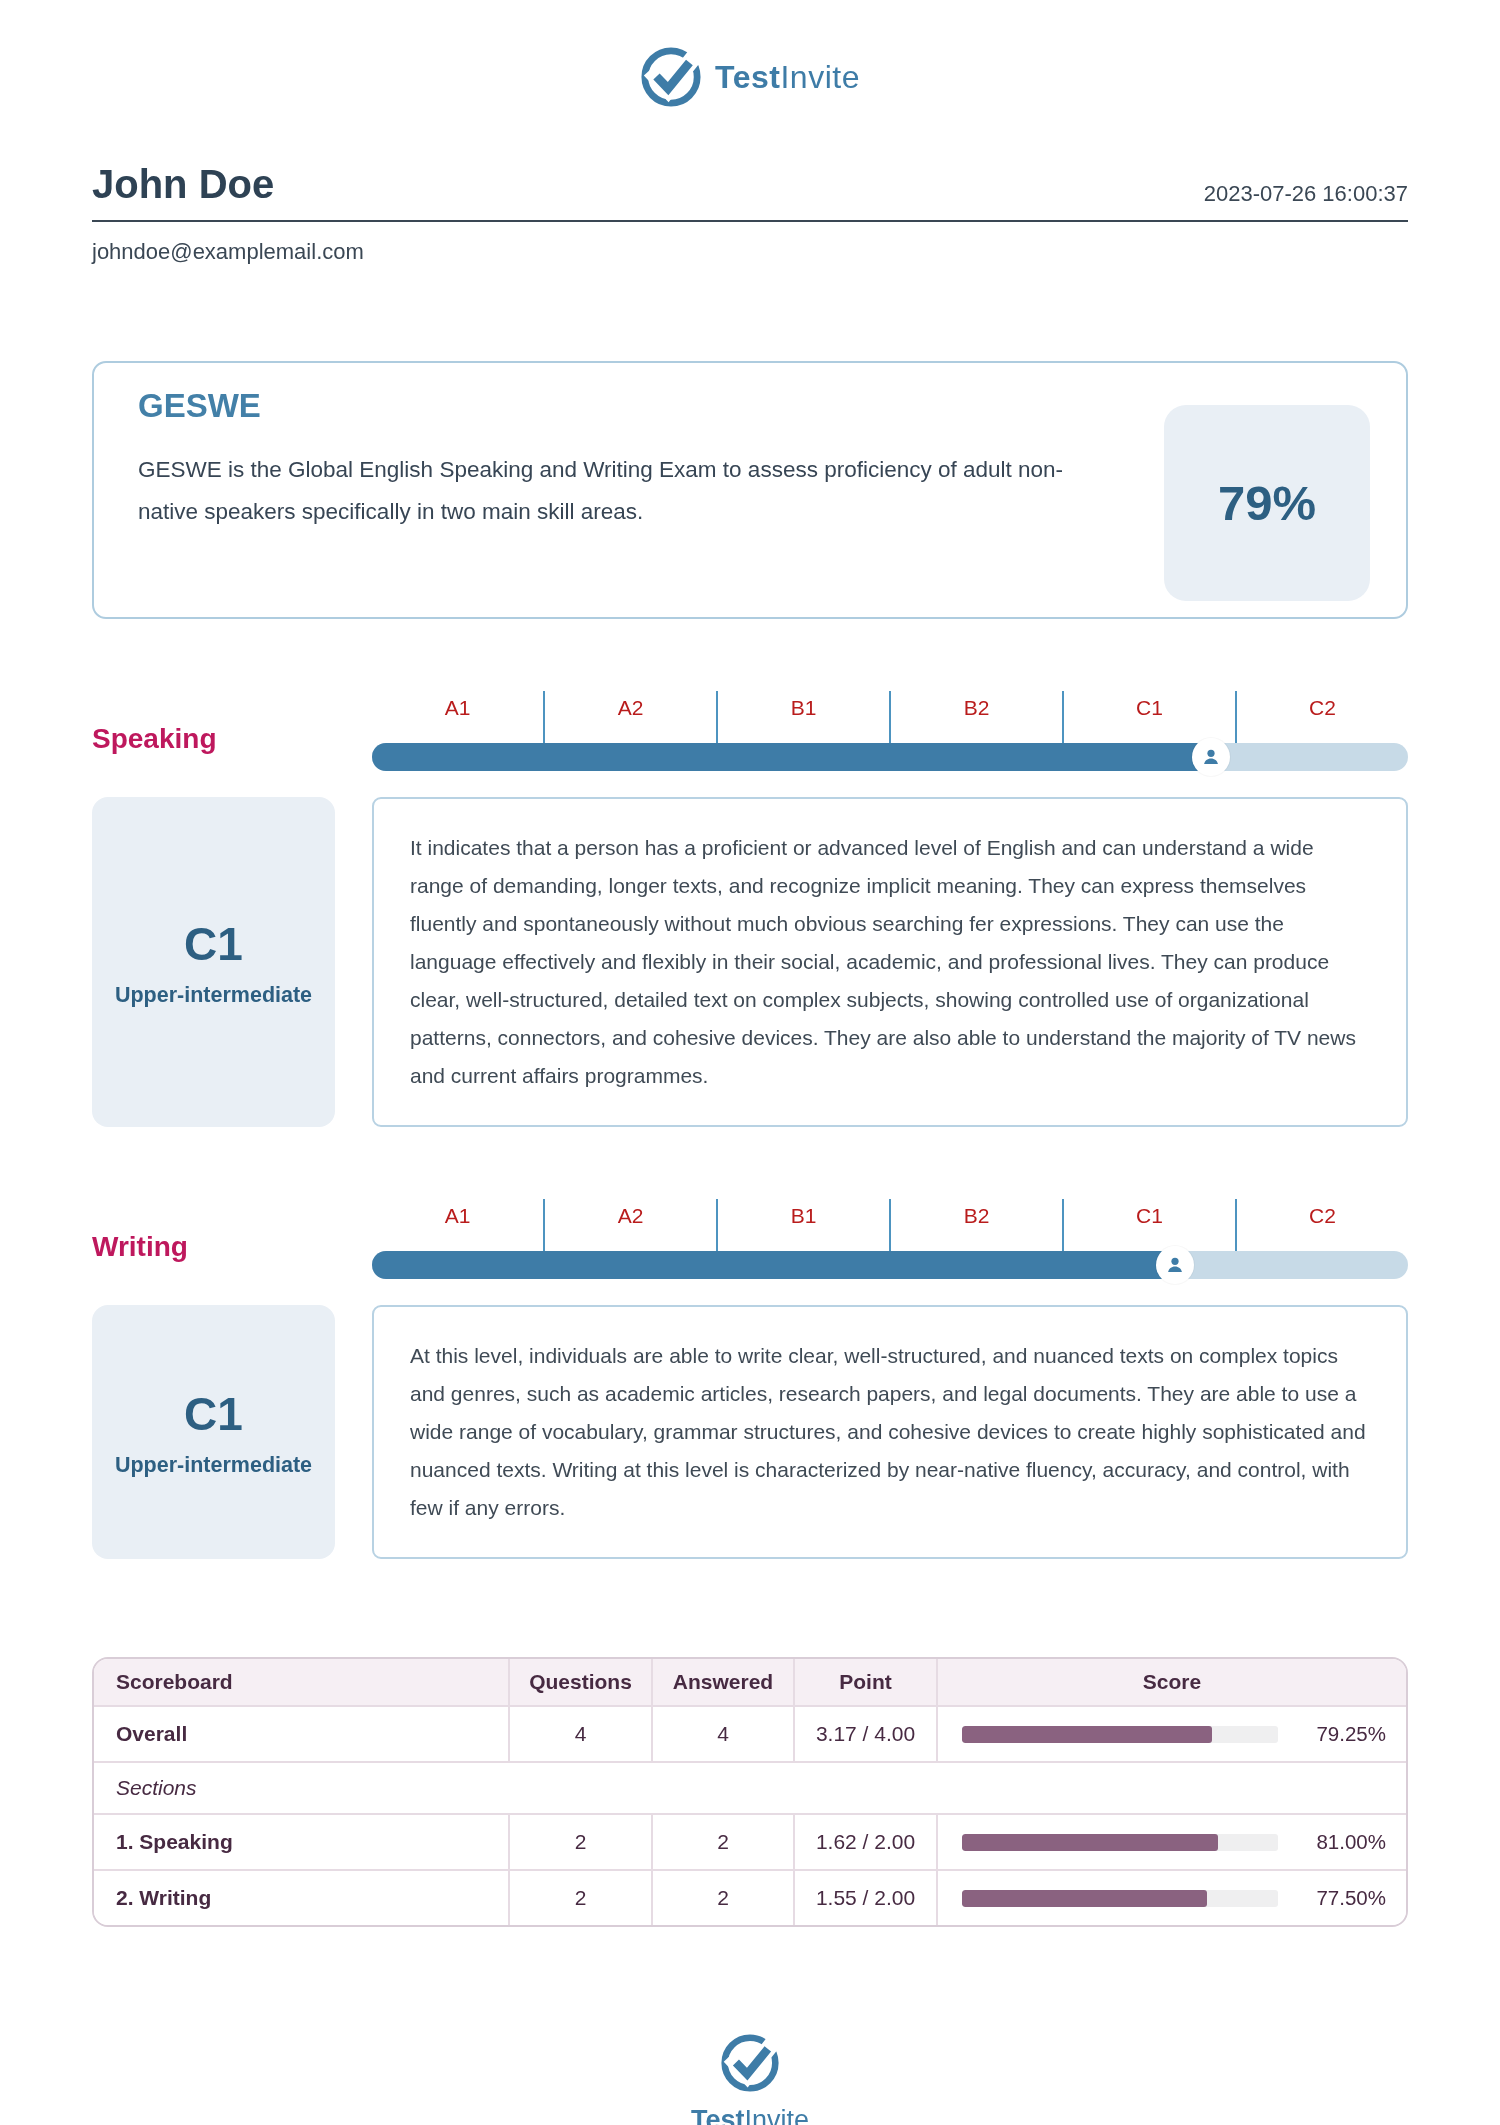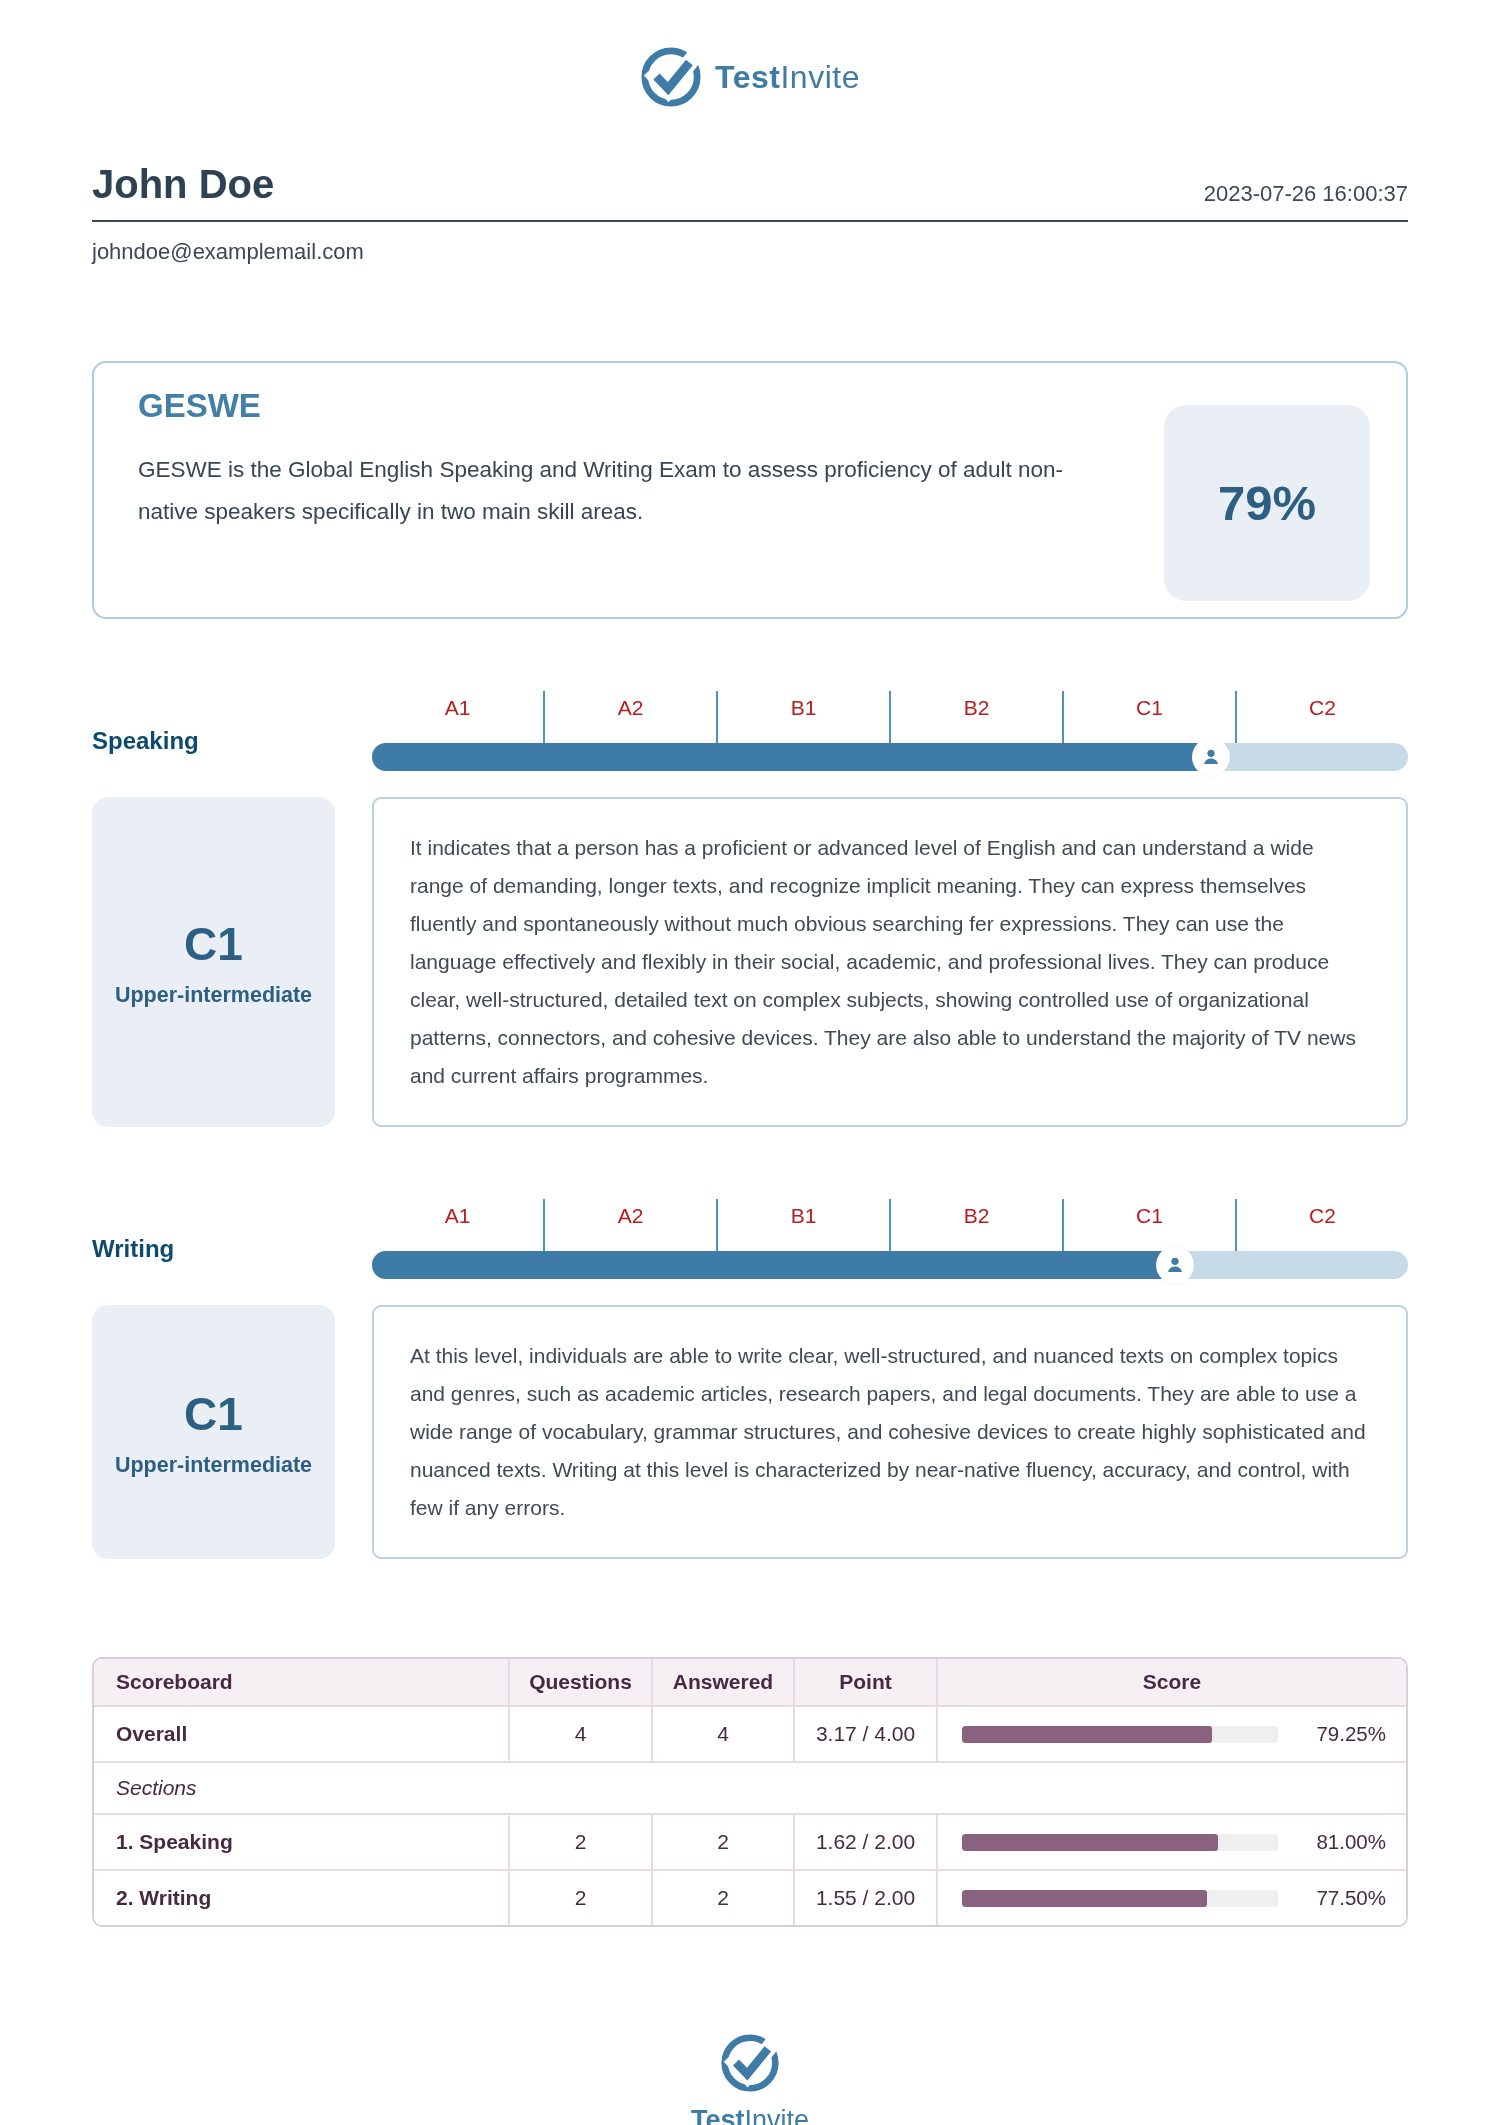--- a/index.html
+++ b/index.html
@@ -24,37 +24,37 @@
   
   .exam-card{position:relative;margin-top:96px;border:2px solid #aeccdf;border-radius:14px;padding:24px 290px 44px 44px;min-height:186px;}
   .exam-title{font-size:33px;font-weight:bold;color:#4380a8;margin:0;}
   .exam-desc{margin-top:24px;font-size:22.5px;line-height:1.85;color:#374554;max-width:930px;}
   .exam-score-box{position:absolute;top:42px;right:36px;width:206px;height:196px;background:#e9eff5;border-radius:22px;display:flex;align-items:center;justify-content:center;}
   .exam-score{font-size:49px;font-weight:bold;color:#2d5f82;}
 
   
   .section{margin-top:72px;}
   .section-top{display:flex;align-items:flex-end;}
-  .section-title{flex:0 0 243px;margin:0 37px 16px 0;font-size:24px;font-weight:bold;color:#0c4a6e;}
+  .section-title{flex:0 0 243px;margin:0 37px 16px 0;font-size:28px;font-weight:bold;color:#be185d;}
   .scale{flex:1;min-width:0;}
   .scale-labels{display:flex;height:52px;}
   .scale-seg{flex:1;display:flex;justify-content:center;align-items:flex-start;padding-top:5px;font-size:21px;color:#b91c1c;}
   .scale-seg.tick{border-right:2px solid #4d94c0;}
   .scale-bar{position:relative;height:28px;border-radius:14px;background:#c7dae7;}
   .scale-fill{position:absolute;top:0;bottom:0;left:0;background:#3e7ca7;border-radius:14px 3px 3px 14px;}
   .scale-marker{position:absolute;top:50%;transform:translate(-50%,-50%);width:38px;height:38px;border-radius:50%;background:#fff;display:flex;align-items:center;justify-content:center;box-shadow:0 0 0 1px rgba(0,0,0,.03);}
   .scale-marker svg{width:24px;height:24px;display:block;}
   .section-body{display:flex;gap:37px;margin-top:26px;align-items:stretch;}
   .level-card{flex:0 0 243px;background:#e9eff5;border-radius:16px;display:flex;flex-direction:column;align-items:center;justify-content:center;gap:12px;min-height:220px;}
   .level-code{font-size:46px;font-weight:bold;color:#2d5f82;}
   .level-label{font-size:21.5px;font-weight:bold;color:#2d5f82;}
   .desc-card{flex:1;border:2px solid #b8d2e3;border-radius:9px;padding:30px 36px;font-size:21px;line-height:38px;color:#3f4a55;box-sizing:border-box;}
 
   
-  .scoreboard{margin-top:98px;border:2px solid #d9cdd7;border-radius:10px;overflow:hidden;color:#472a42;}
+  .scoreboard{margin-top:98px;border:2px solid #d9cdd7;border-radius:16px;overflow:hidden;color:#472a42;}
   .trow{display:grid;grid-template-columns:1fr 143px 142px 143px 470px;align-items:stretch;background:#fff;}
   .trow + .trow{border-top:2px solid #e6dbe3;}
   .thead{background:#f6eff4;}
   .tcell{display:flex;align-items:center;justify-content:center;font-size:21px;min-height:54px;border-left:2px solid #e6dbe3;padding:0 10px;box-sizing:border-box;}
   .tcell:first-child{border-left:0;justify-content:flex-start;padding-left:22px;}
   .thead .tcell{font-weight:bold;min-height:46px;}
   .tlabel{font-weight:bold;}
   .group-row .tcell{grid-column:1 / -1;font-style:italic;font-weight:normal;justify-content:flex-start;min-height:50px;border-left:0;}
   .score-cell{justify-content:flex-start;gap:16px;padding:0 20px 0 24px;}
   .sbar{flex:1;height:17px;background:#efeff0;border-radius:3px;overflow:hidden;}

